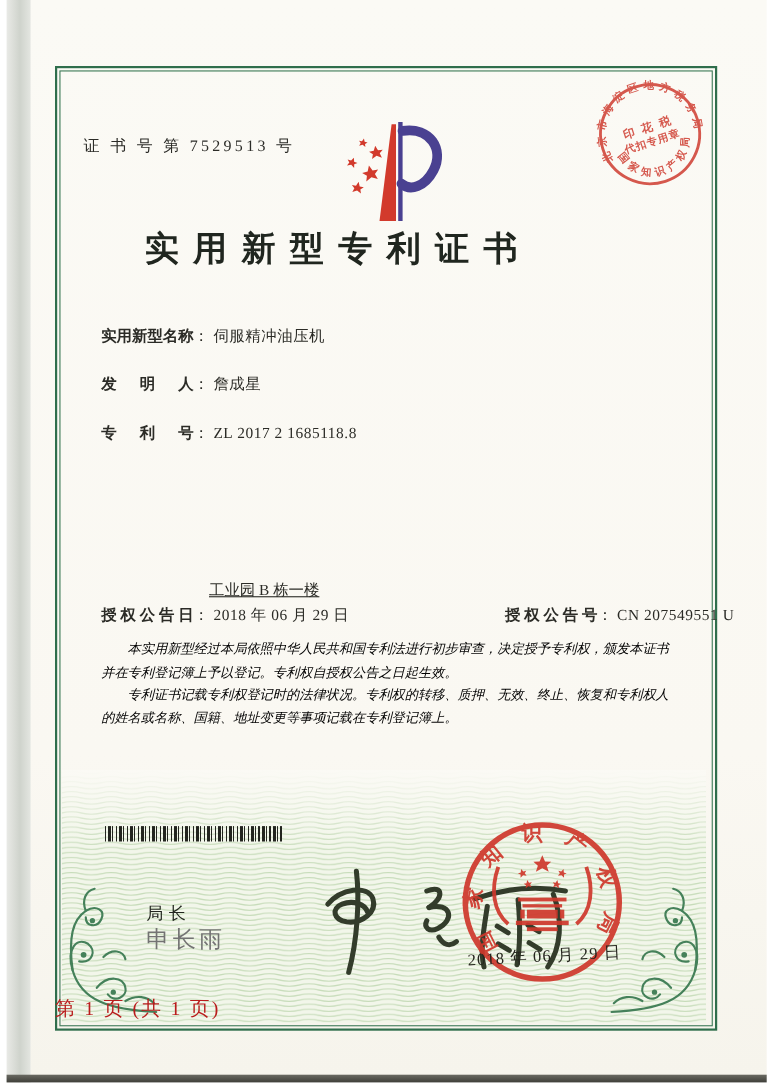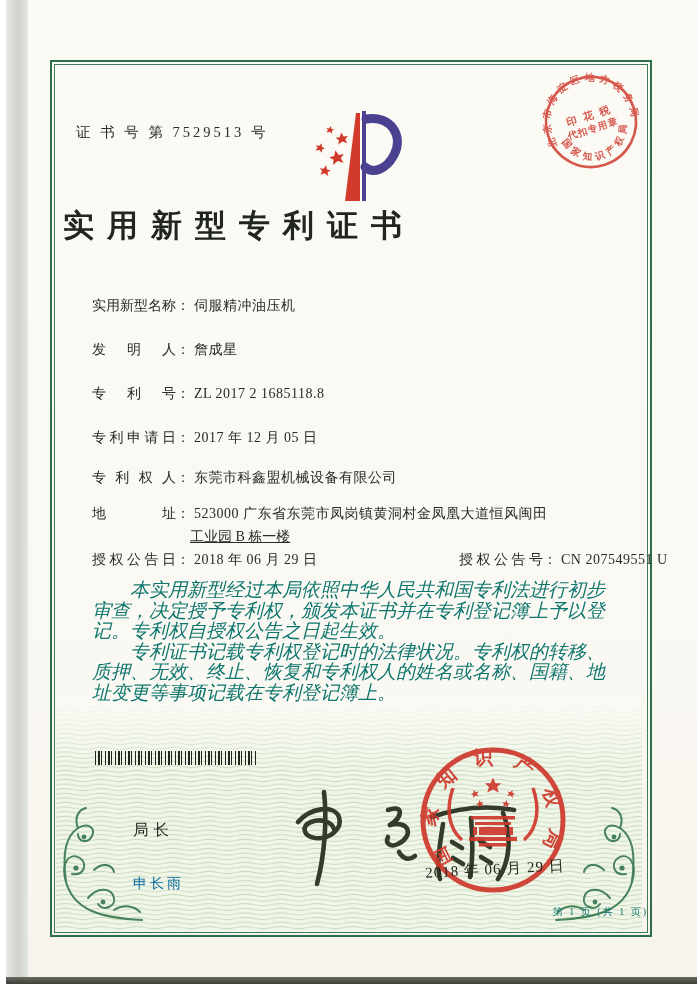--- a/index.html
+++ b/index.html
@@ -15,45 +15,45 @@
   .guilloche-fade{position:absolute;left:0;top:0;width:100%;height:70px;background:linear-gradient(180deg,#fbfaf5 0%,rgba(251,250,245,0) 100%);}
 
   .corner{position:absolute;width:92px;height:122px;}
   .corner.bl{left:54px;top:806px;}
   .corner.br{left:552px;top:806px;transform:scaleX(-1);}
 
   .cert-no{position:absolute;left:76px;top:99px;font-size:14.5px;letter-spacing:3px;color:#2b2b27;margin-top:24px;}
 
   .logo{position:absolute;left:294px;top:108px;width:112px;height:98px;}
 
-  .title{position:absolute;left:50px;top:205px;width:502px;font-size:31px;font-weight:700;letter-spacing:13px;text-indent:13px;color:#20261f;}
+  .title{position:absolute;left:50px;top:205px;width:502px;text-align:center;font-size:31px;font-weight:700;letter-spacing:13px;text-indent:13px;color:#20261f;}
 
   .row{position:absolute;left:92px;font-size:14px;color:#2b2b26;white-space:nowrap;}
-  .lab{display:inline-block;width:84px;text-align:justify;text-align-last:justify;vertical-align:bottom;}
+  .lab{display:inline-block;width:84px;text-align:justify;text-align-last:justify;vertical-align:bottom;font-weight:bold;}
   .colon{display:inline-block;margin-right:4px;}
   .val{letter-spacing:.5px;text-align:right;}
   .row2{position:absolute;left:190px;font-size:14px;color:#2b2b26;text-decoration:underline;}
   .rgroup{position:absolute;left:367px;top:0;}
 
-  .paras{position:absolute;left:92px;top:580px;width:524px;font-size:19px;line-height:20.5px;color:#0f766e;font-style:italic;}
+  .paras{position:absolute;left:92px;top:580px;width:524px;font-size:12px;line-height:20.5px;color:#000000;font-style:italic;}
   .paras p{margin:0;text-indent:2em;}
 
   .barcode{position:absolute;left:95px;top:751px;width:162px;height:14px;
     background:repeating-linear-gradient(90deg,#23251f 0px,#23251f 1.5px,rgba(0,0,0,0) 1.5px,rgba(0,0,0,0) 3px,#23251f 3px,#23251f 5.5px,rgba(0,0,0,0) 5.5px,rgba(0,0,0,0) 6.5px,#23251f 6.5px,#23251f 7.5px,rgba(0,0,0,0) 7.5px,rgba(0,0,0,0) 10px);}
 
   .director-label{position:absolute;left:133px;top:820px;font-size:15.5px;letter-spacing:5px;color:#22261f;font-family:Liberation Mono, monospace;}
-  .director-name{position:absolute;left:133px;top:875px;font-size:14px;letter-spacing:3px;color:#0369a1;font-family:"Liberation Sans",sans-serif;}
+  .director-name{position:absolute;left:133px;top:840px;font-size:21px;letter-spacing:3px;color:#737373;font-family:"Liberation Sans",sans-serif;}
   .signature{position:absolute;left:272px;top:782px;width:252px;height:108px;}
 
   .seal{position:absolute;left:417px;top:744px;width:152px;height:152px;opacity:.92;}
   .seal-date{position:absolute;left:420px;top:860px;width:150px;text-align:center;font-size:15px;color:#26261f;transform:rotate(-3deg);letter-spacing:1px;white-space:nowrap;}
 
   .stamp{position:absolute;left:541px;top:72px;width:100px;height:100px;transform:rotate(-18deg);opacity:.88;}
 
-  .footer{position:absolute;left:50px;top:905px;width:598px;text-align:right;font-size:10px;color:#0f766e;letter-spacing:2px;}
+  .footer{position:absolute;left:50px;top:905px;width:598px;text-align:left;font-size:18px;color:#b91c1c;letter-spacing:2px;}
 </style>
 </head>
 <body>
 
 <div class="scan">
   <div class="scanner-strip"></div>
   <div class="paper"></div>
   <div class="page-edge"></div>
 
   <div class="guilloche">
@@ -133,29 +133,20 @@
   <div class="title">实用新型专利证书</div>
 
   <div class="row" style="top:297px">
     <span class="lab">实用新型名称</span><span class="colon">：</span><span class="val">伺服精冲油压机</span>
   </div>
   <div class="row" style="top:341px">
     <span class="lab">发明人</span><span class="colon">：</span><span class="val">詹成星</span>
   </div>
   <div class="row" style="top:385px">
     <span class="lab">专利号</span><span class="colon">：</span><span class="val">ZL 2017 2 1685118.8</span>
-  </div>
-  <div class="row" style="top:429px">
-    <span class="lab">专利申请日</span><span class="colon">：</span><span class="val">2017 年 12 月 05 日</span>
-  </div>
-  <div class="row" style="top:469px">
-    <span class="lab">专利权人</span><span class="colon">：</span><span class="val">东莞市科鑫盟机械设备有限公司</span>
-  </div>
-  <div class="row" style="top:505px">
-    <span class="lab">地址</span><span class="colon">：</span><span class="val">523000  广东省东莞市凤岗镇黄洞村金凤凰大道恒风闽田</span>
   </div>
   <div class="row2" style="top:528px">工业园 B 栋一楼</div>
   <div class="row" style="top:551px">
     <span class="lab">授权公告日</span><span class="colon">：</span><span class="val">2018 年 06 月 29 日</span>
     <span class="rgroup">
       <span class="lab">授权公告号</span><span class="colon">：</span><span class="val">CN 207549551 U</span>
     </span>
   </div>
 
   <div class="paras">

